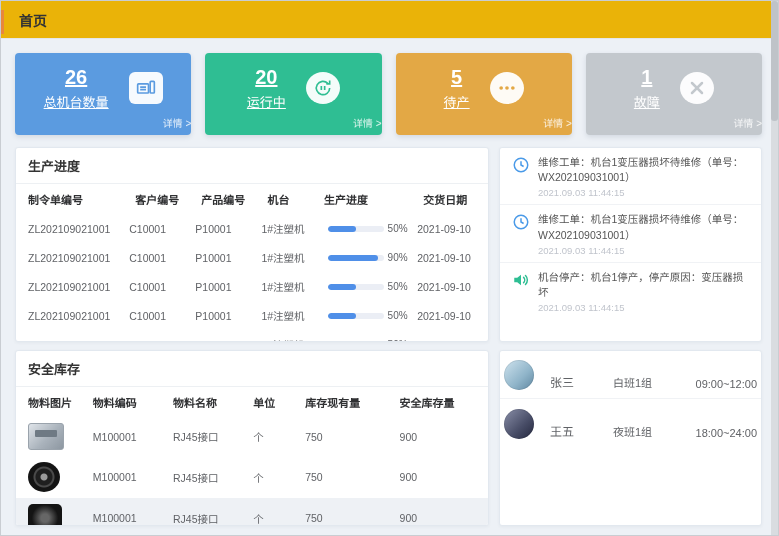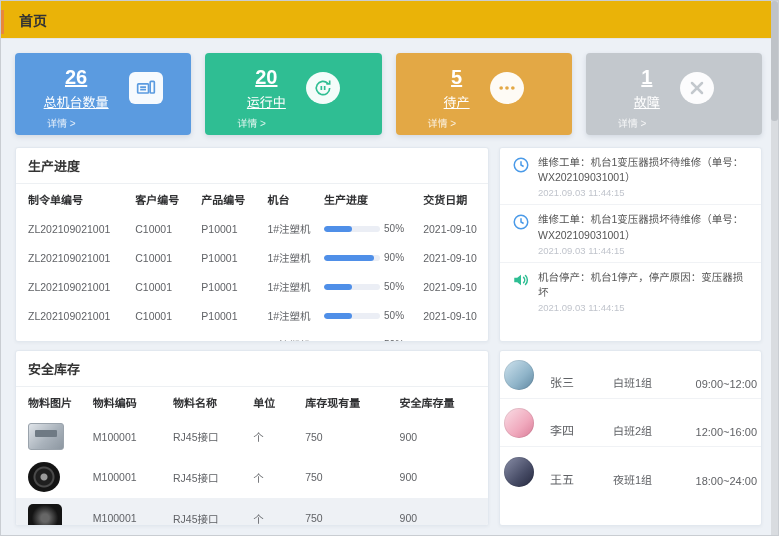--- a/index.html
+++ b/index.html
@@ -35,21 +35,21 @@
   .card-info { text-align:center;text-decoration:underline; }
   .card-value { font-size:20px; font-weight:bold; line-height:1.15; }
   .card-label { font-size:13px; margin-top:3px; }
   .card-icon {
     width:34px; height:32px; background:rgba(255,255,255,.95);
     border-radius:50%; display:flex; align-items:center; justify-content:center;
     flex:none;
   }
   .card-icon.sq { border-radius:6px; }
   .card-icon svg { width:20px; height:20px; }
-  .card-detail { text-align:left; font-size:10px; color:rgba(255,255,255,.82); cursor:pointer;padding-left:32px; }
+  .card-detail { text-align:right; font-size:10px; color:rgba(255,255,255,.82); cursor:pointer;padding-left:32px; }
 
   
   .grid {
     display:grid;
     grid-template-columns:474px 1fr;
     grid-template-rows:195px 176px;
     gap:8px 10px;
   }
   .panel {
     background:#fff; border:1px solid #e2e8ef; border-radius:3px;
@@ -59,27 +59,27 @@
     font-size:13px; font-weight:bold; color:#333;
     padding:8px 12px; border-bottom:1px solid #edf0f3;
   }
 
   table { width:100%; border-collapse:collapse; table-layout:fixed; }
   th {
     font-size:11px; color:#303133; font-weight:bold; text-align:left;
     padding:7px 6px; white-space:nowrap; overflow:hidden;
   }
   td {
-    font-size:10.5px; color:#606266; padding:7px 6px;
+    font-size:10.5px; color:#606266; padding:7px 0;
     white-space:nowrap; overflow:hidden; text-overflow:ellipsis;
   }
   .prod-table th:first-child, .prod-table td:first-child,
   .inv-table th:first-child, .inv-table td:first-child { padding-left:12px; }
 
-  .prog { display:flex; align-items:center; gap:4px; }
+  .prog { display:flex; align-items:center; gap:4px;justify-content:center; }
   .prog-track { width:56px; height:6px; background:#ebeef5; border-radius:3px; overflow:hidden; flex:none; }
   .prog-fill { height:100%; background:#4f8fe8; border-radius:3px; }
   .prog-label { font-size:10px; color:#606266; }
 
   
   .notif-item { display:flex; gap:8px; padding:7px 12px 6px; border-bottom:1px solid #f0f2f5; cursor:pointer; }
   .notif-item:last-child { border-bottom:none; }
   .notif-icon { width:18px; height:18px; flex:none; margin-top:1px; }
   .notif-icon svg { width:18px; height:18px; }
   .notif-text { font-size:10.5px; color:#555; line-height:1.45; }
@@ -391,26 +391,20 @@
 
     <div class="panel">
 
       <div class="sched-row">
         <div class="avatar av-0"></div>
         <span class="sched-name">张三</span>
         <span class="sched-shift">白班1组</span>
         <span class="sched-time">09:00~12:00</span>
       </div>
       <div class="sched-row">
-        <div class="avatar av-1"></div>
-        <span class="sched-name">李四</span>
-        <span class="sched-shift">白班2组</span>
-        <span class="sched-time">12:00~16:00</span>
-      </div>
-      <div class="sched-row">
         <div class="avatar av-2"></div>
         <span class="sched-name">王五</span>
         <span class="sched-shift">夜班1组</span>
         <span class="sched-time">18:00~24:00</span>
       </div>
     </div>
 
   </section>
 </main>
 

